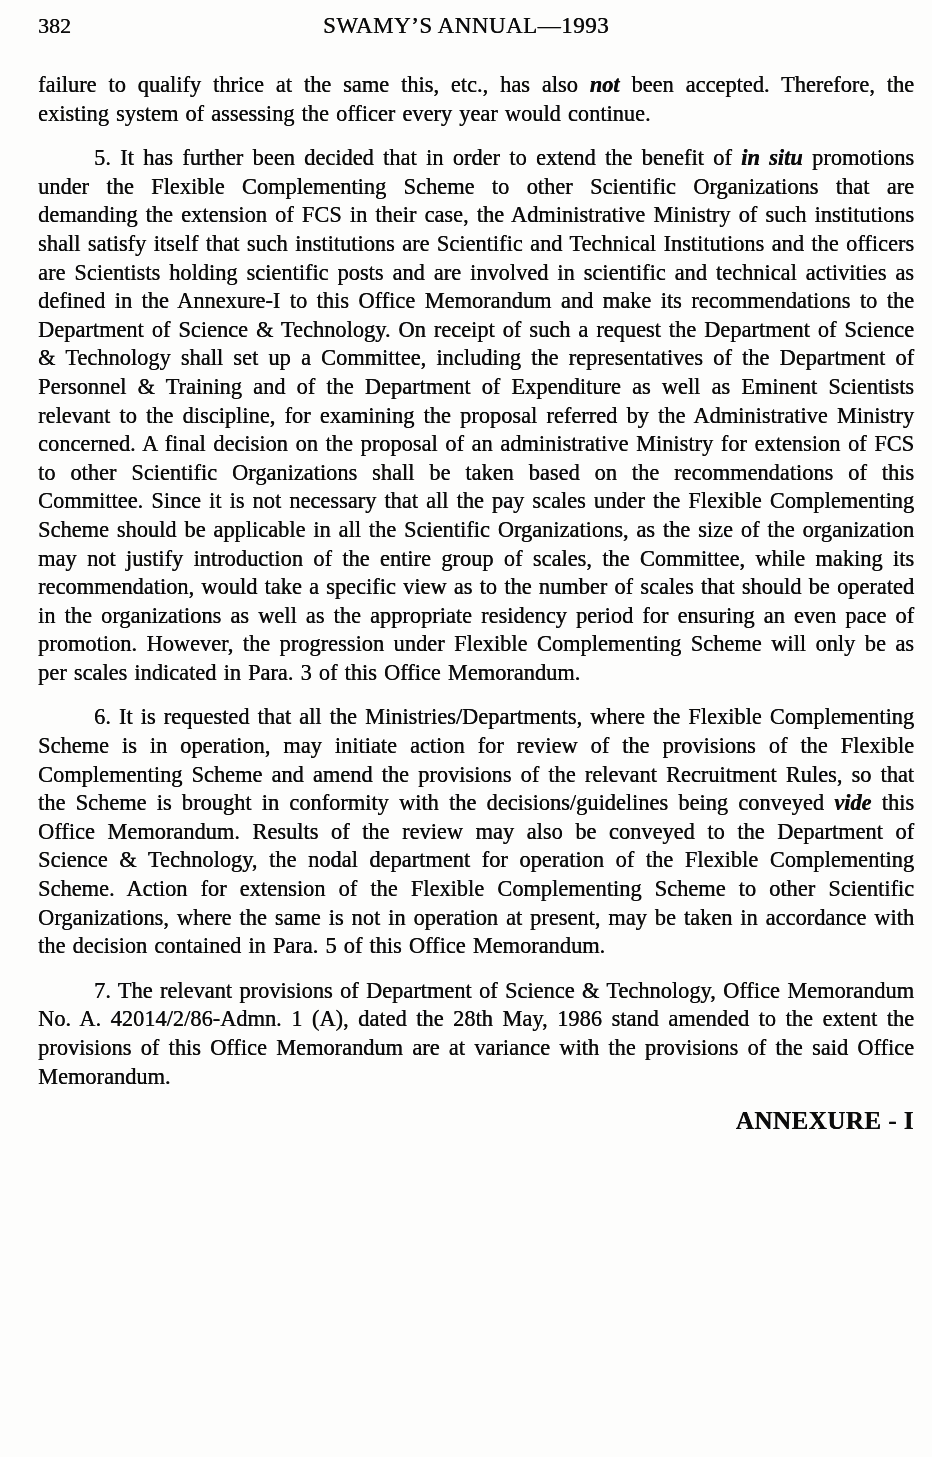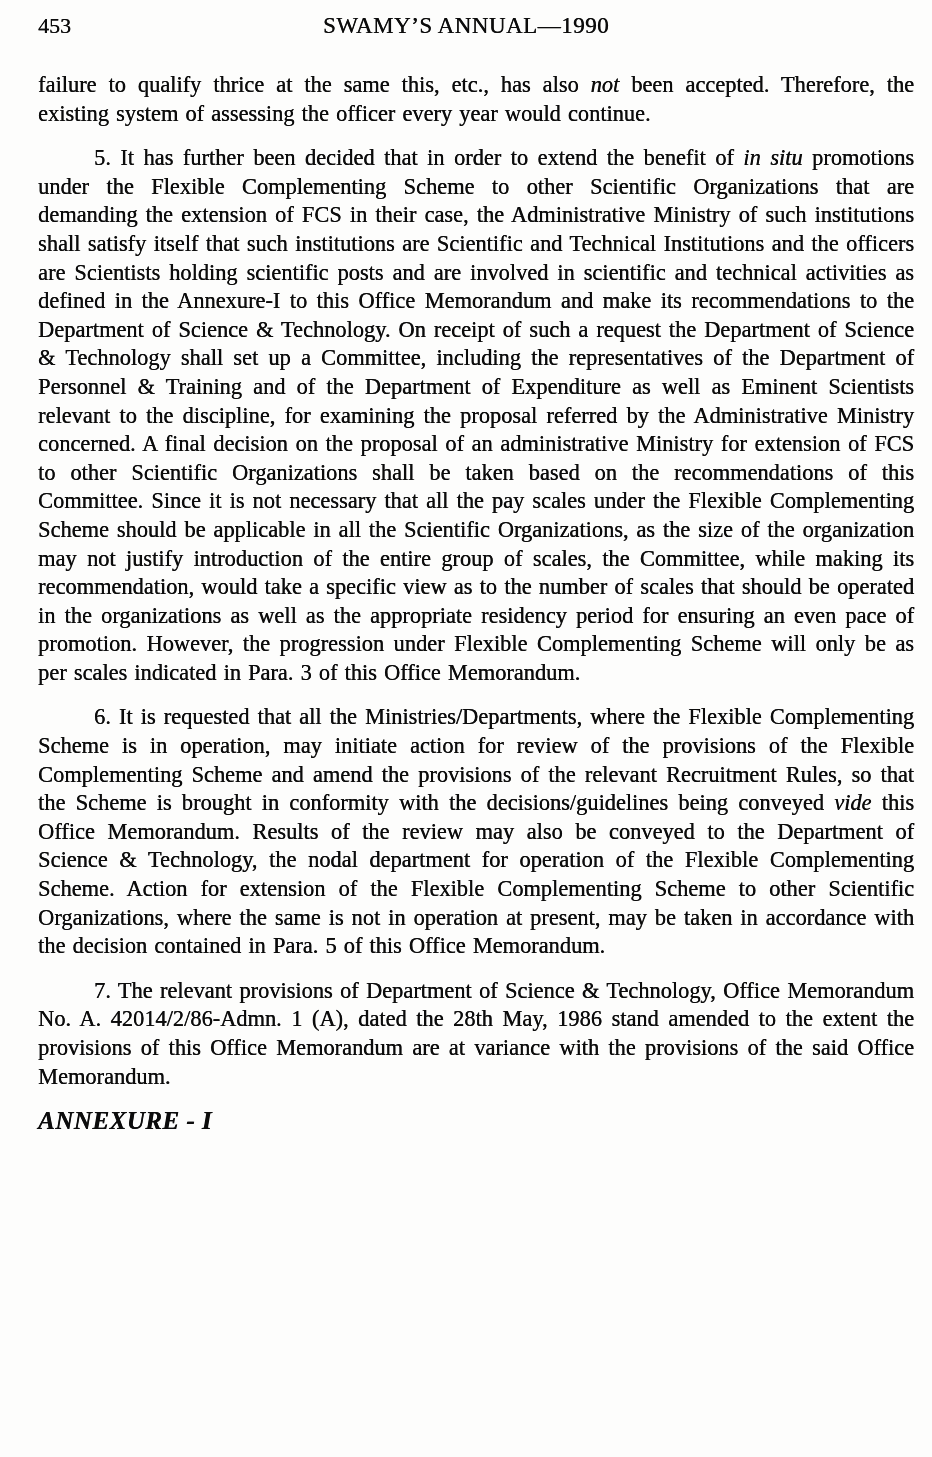--- a/index.html
+++ b/index.html
@@ -44,46 +44,46 @@
   }
   .para {
     margin: 0 0 16px 0;
     word-spacing: 1.5px;
   }
   .para.indent {
     text-indent: 56px;
   }
   .italic {
     font-style: italic;
+    font-weight: bold;
   }
   .annexure-title {
     margin: 15px 0 0 0;
-    text-align: left;
+    text-align: right;
     font-size: 25px;
     font-weight: bold;
     letter-spacing: 0.5px;
-    font-style: italic;
   }
   .annexure-subtitle {
     margin: 21px 0 0 0;
     padding: 0 52px;
     text-align: center;
     font-size: 24px;
     line-height: 33.5px;
     font-weight: bold;
   }
 </style>
 </head>
 <body>
 
 <div class="page">
 
   <div class="page-header">
-    <span class="page-number">453</span>
-    <span class="header-title">SWAMY’S ANNUAL—1990</span>
+    <span class="page-number">382</span>
+    <span class="header-title">SWAMY’S ANNUAL—1993</span>
   </div>
 
   <div class="document-body">
     <div>
         <p class="para"><span>failure to qualify thrice at the same this, etc., has also </span><span class="italic">not</span><span> been accepted. Therefore, the existing system of assessing the officer every year would continue.</span></p>
         <p class="para indent"><span>5. It has further been decided that in order to extend the benefit of </span><span class="italic">in situ</span><span> promotions under the Flexible Complementing Scheme to other Scientific Organizations that are demanding the extension of FCS in their case, the Administrative Ministry of such institutions shall satisfy itself that such institutions are Scientific and Technical Institutions and the officers are Scientists holding scientific posts and are involved in scientific and technical activities as defined in the Annexure-I to this Office Memorandum and make its recommendations to the Department of Science &amp; Technology. On receipt of such a request the Department of Science &amp; Technology shall set up a Committee, including the representatives of the Department of Personnel &amp; Training and of the Department of Expenditure as well as Eminent Scientists relevant to the discipline, for examining the proposal referred by the Administrative Ministry concerned. A final decision on the proposal of an administrative Ministry for extension of FCS to other Scientific Organizations shall be taken based on the recommendations of this Committee. Since it is not necessary that all the pay scales under the Flexible Complementing Scheme should be applicable in all the Scientific Organizations, as the size of the organization may not justify introduction of the entire group of scales, the Committee, while making its recommendation, would take a specific view as to the number of scales that should be operated in the organizations as well as the appropriate residency period for ensuring an even pace of promotion. However, the progression under Flexible Complementing Scheme will only be as per scales indicated in Para. 3 of this Office Memorandum.</span></p>
         <p class="para indent"><span>6. It is requested that all the Ministries/Departments, where the Flexible Complementing Scheme is in operation, may initiate action for review of the provisions of the Flexible  Complementing Scheme and amend the provisions of the relevant Recruitment Rules, so that the Scheme is brought in conformity with the decisions/guidelines being conveyed </span><span class="italic">vide</span><span> this Office Memorandum. Results of the review may also be conveyed to the Department of Science &amp; Technology, the nodal department for operation of the Flexible Complementing Scheme. Action for extension of the Flexible Complementing Scheme to other Scientific Organizations, where the same is not in operation at present, may be taken in accordance with the decision contained in Para. 5 of this Office Memorandum.</span></p>
         <p class="para indent"><span>7. The relevant provisions of Department of Science &amp; Technology, Office Memorandum No. A. 42014/2/86-Admn. 1 (A), dated the 28th May, 1986 stand amended to the extent the provisions of this Office Memorandum are at variance with the provisions of the said Office Memorandum.</span></p>
       </div>
 

